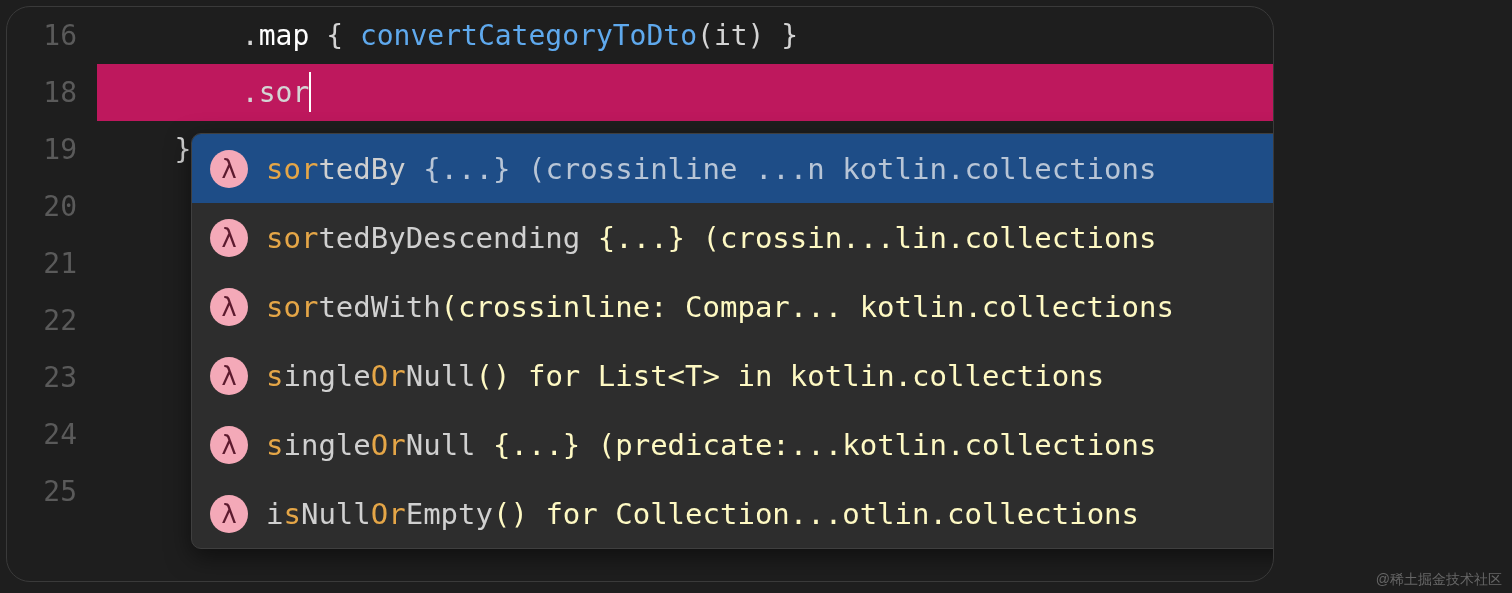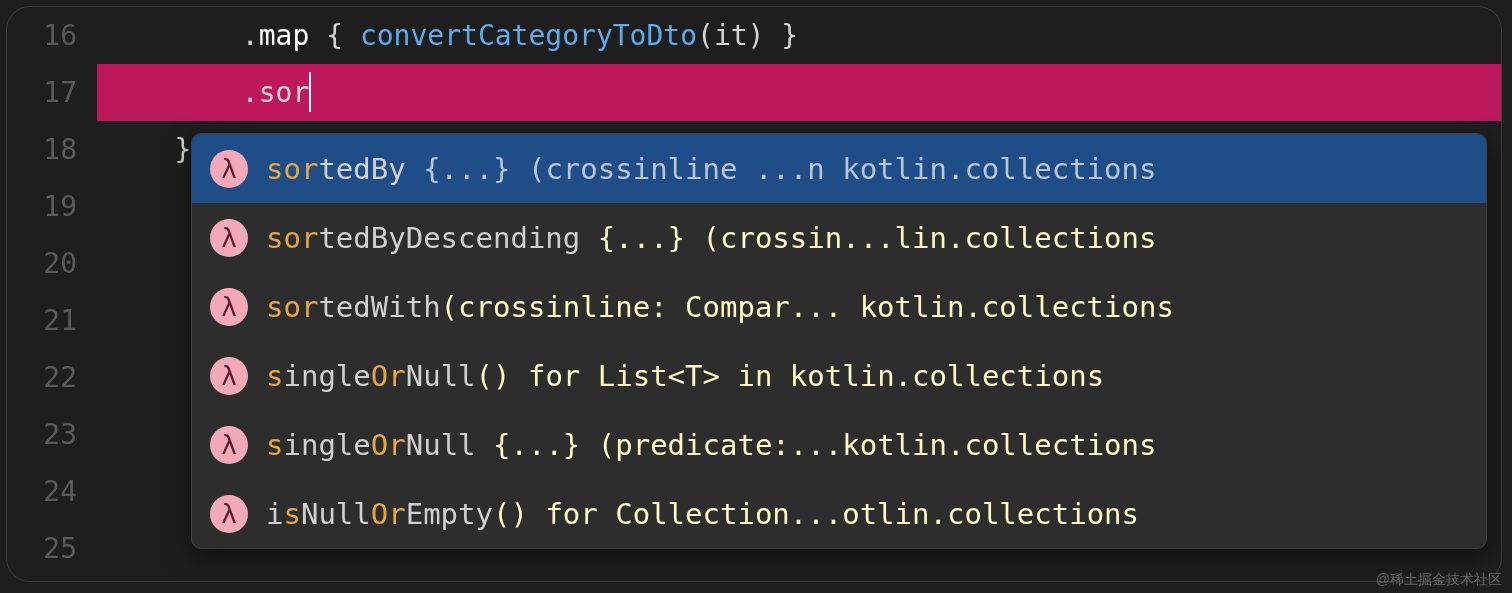--- a/index.html
+++ b/index.html
@@ -14,21 +14,21 @@
       color: #d4d4d4;
       overflow: hidden;
       width: 1512px;
       height: 593px;
       position: relative;
     }
     .editor {
       background: #1e1e1e;
       border-radius: 24px;
       border: 1px solid #3a3a3a;
-      width: 1496px;
+      width: 1268px;
       height: 576px;
       margin: 6px;
       overflow: hidden;
       position: relative;
       padding-left: 24px;
     }
     .gutter {
       position: absolute;
       left: 0;
       top: 0;
@@ -123,21 +123,20 @@
       color: #666;
       font-family: sans-serif;
     }
   </style>
 </head>
 <body>
 
 <div class="editor">
   <div class="gutter">
     <div class="line-number">16</div>
-    <div class="line-number">17</div>
     <div class="line-number">18</div>
     <div class="line-number">19</div>
     <div class="line-number">20</div>
     <div class="line-number">21</div>
     <div class="line-number">22</div>
     <div class="line-number">23</div>
     <div class="line-number">24</div>
     <div class="line-number">25</div>
   </div>
 

